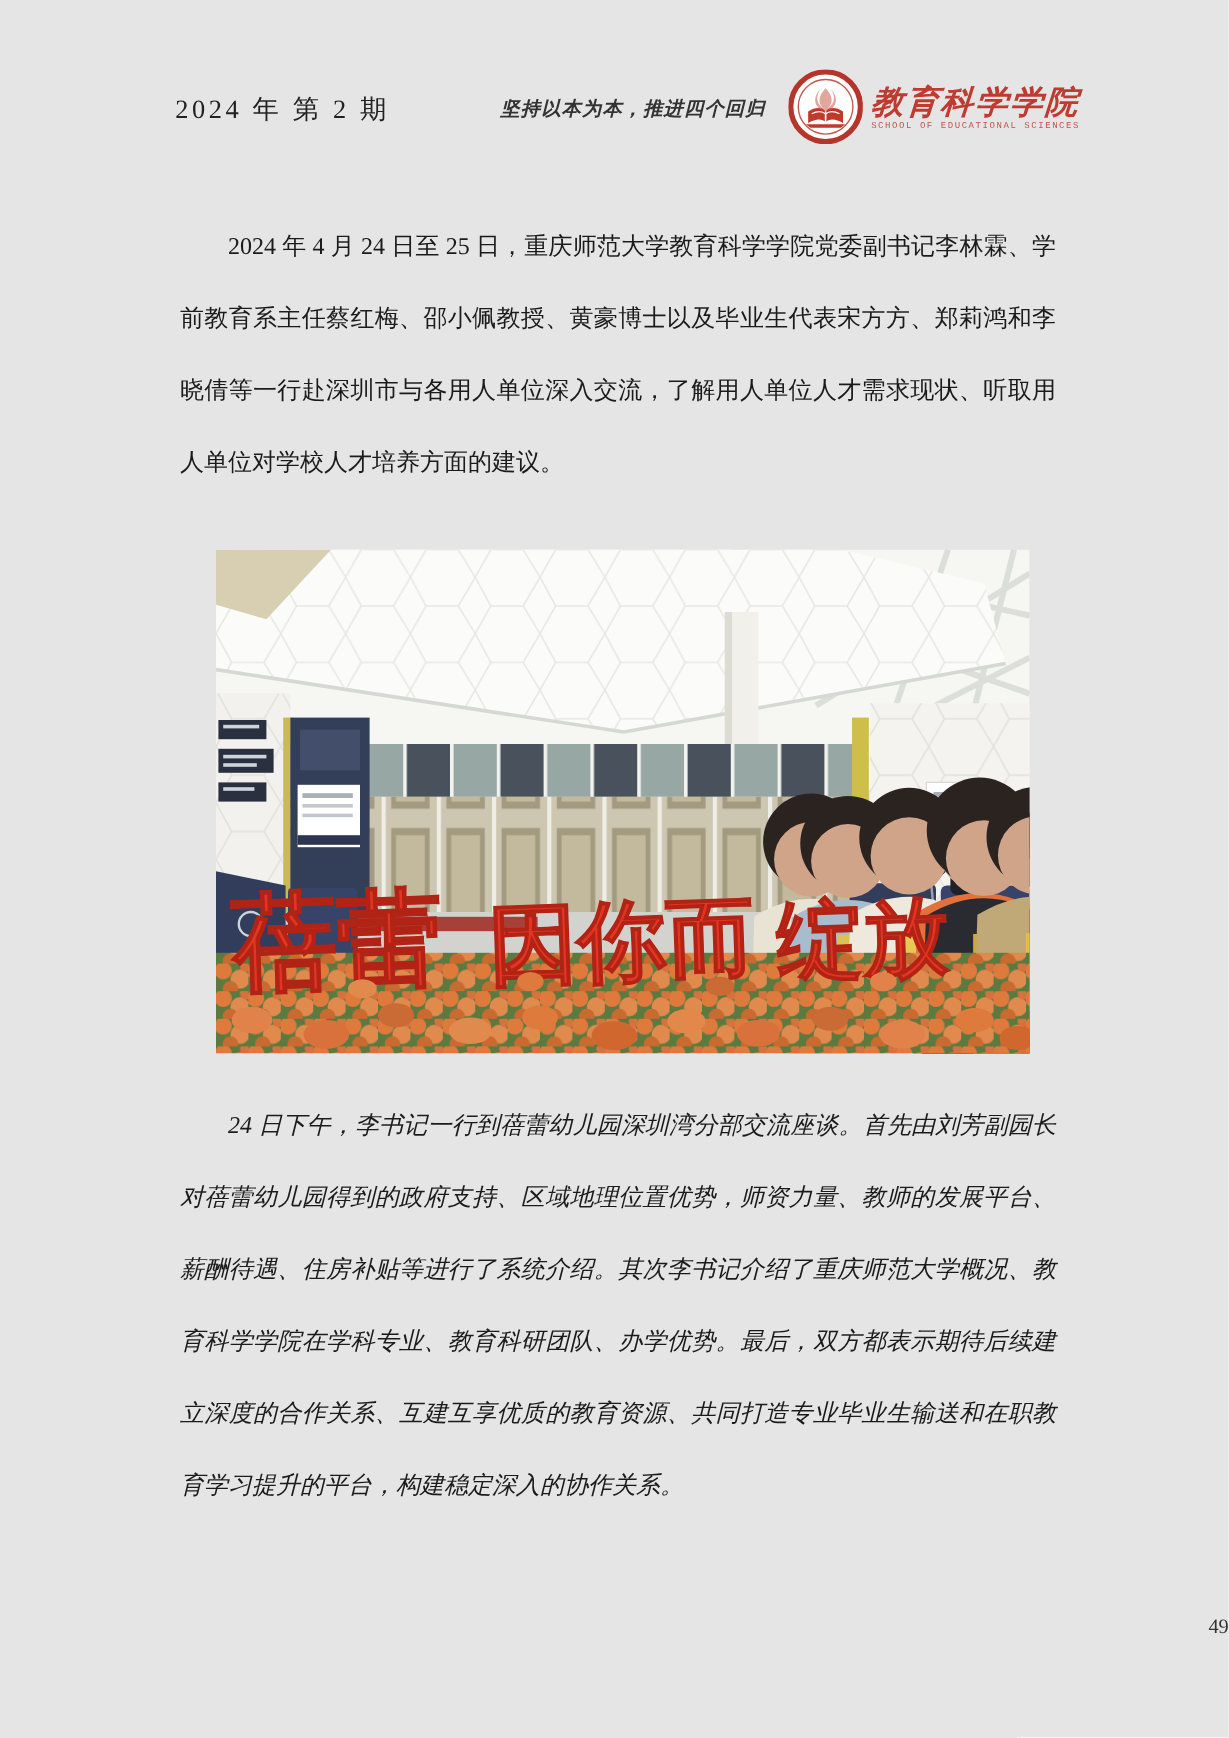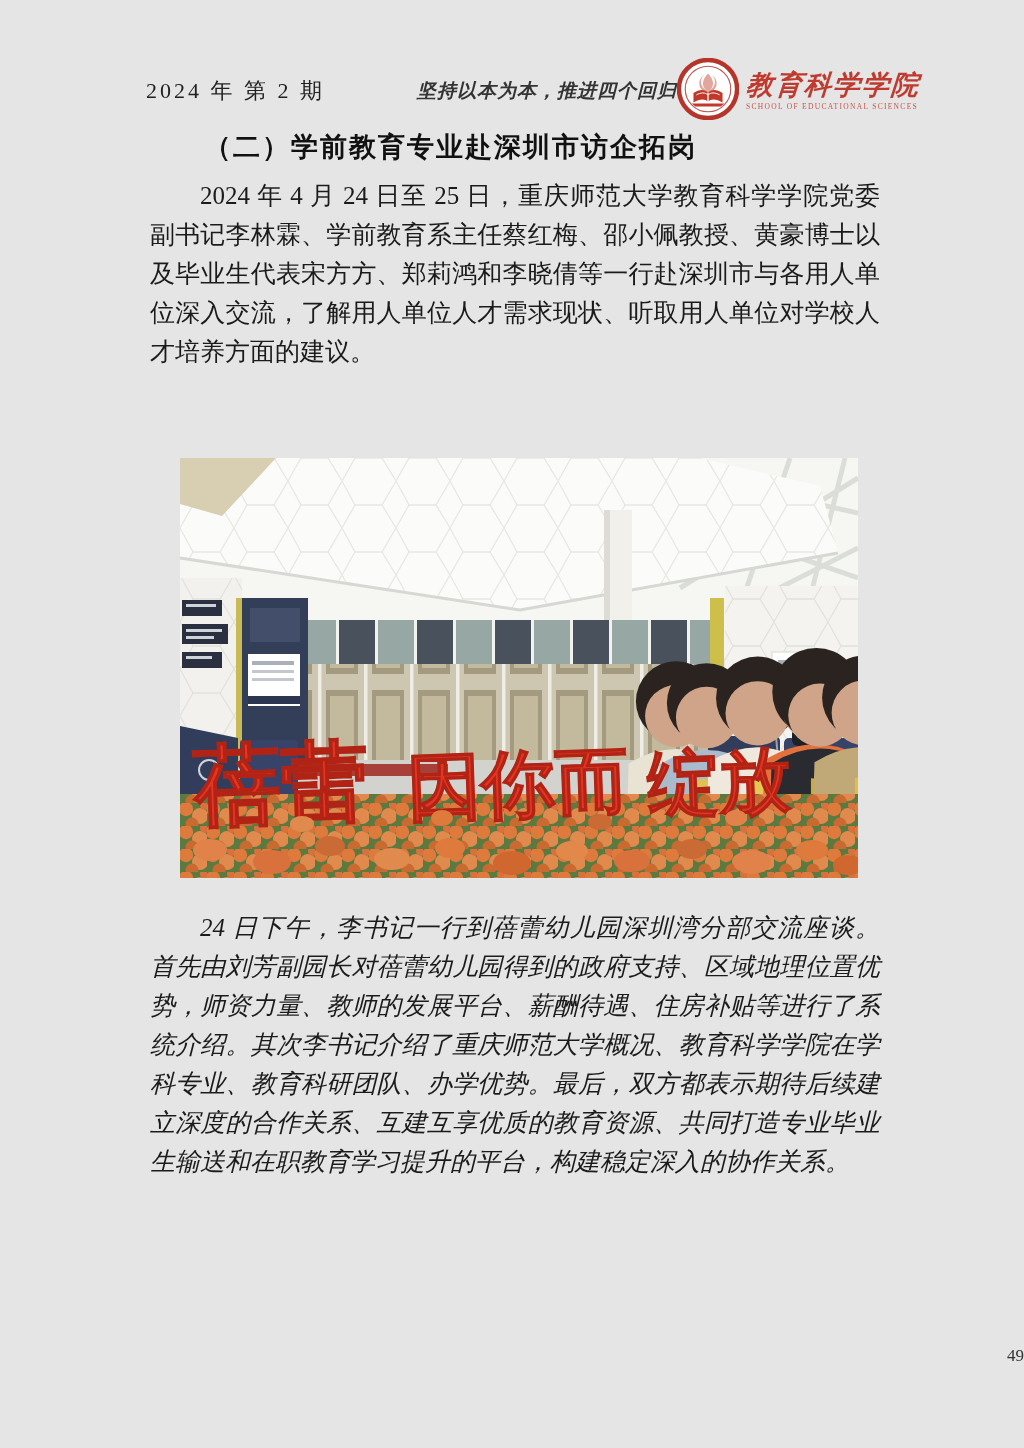--- a/index.html
+++ b/index.html
@@ -9,42 +9,42 @@
     font-family:"Liberation Serif","DejaVu Serif",serif; color:#1b1b1b;
     overflow:hidden; margin:0 auto;
   }
   
   .header {
     position:absolute; top:58px; left:146px; width:754px; height:66px;
     display:flex; align-items:center;
   }
   .issue { font-size:22px; letter-spacing:3px; color:#222; white-space:nowrap; }
   .motto {
-    font-size:19px; font-style:italic; font-weight:bold; color:#333;
+    font-size:16px; font-style:italic; font-weight:bold; color:#333;
     margin-left:92px; white-space:nowrap; letter-spacing:1px;
   }
   .logo { margin-left:auto; display:flex; align-items:center; gap:7px; }
   .logo-text { display:flex; flex-direction:column; line-height:1; }
   .logo-cn {
     font-size:27px; font-weight:bold; color:#bf3a2f; letter-spacing:2px;
     font-style:italic; transform:skewX(-4deg); white-space:nowrap;
   }
   .logo-en {
     font-size:7.5px; color:#c4564d; letter-spacing:1.3px; margin-top:4px;
-    font-family:Liberation Serif, serif; white-space:nowrap;
+    font-family:Liberation Mono, monospace; white-space:nowrap;
   }
   
   .heading {
     position:absolute; top:129px; left:150px; width:728px;
     font-size:27px; font-weight:bold; color:#111; text-indent:2em;
     letter-spacing:2px; white-space:nowrap;
   }
   .para {
     position:absolute; left:150px; width:730px;
-    font-size:25px; line-height:39px; text-align:justify; text-justify:inter-ideograph;
+    font-size:20px; line-height:60px; text-align:justify; text-justify:inter-ideograph;
     text-indent:2em; color:#1b1b1b;
   }
   .para1 { top:176px; height:268px; }
   .para2 { top:908px; height:420px;font-style:italic; }
   .photo-wrap { position:absolute; top:458px; left:180px; width:678px; height:420px; }
   .pagenum {
     position:absolute; top:1346px; left:0; width:100%; text-align:right;
     font-size:17px; color:#333;
   }
 </style>
@@ -70,21 +70,20 @@
           <path d="M-17,15 L17,15 L13,18 L-13,18 Z" fill="#c0392b"></path>
         </svg>
       </span>
       <span class="logo-text">
         <span class="logo-cn">教育科学学院</span>
         <span class="logo-en">SCHOOL OF EDUCATIONAL SCIENCES</span>
       </span>
     </div>
   </div>
 
-  <div class="heading">（二）学前教育专业赴深圳市访企拓岗</div>
 
   <div class="para para1">2024 年 4 月 24 日至 25 日，重庆师范大学教育科学学院党委副书记李林霖、学前教育系主任蔡红梅、邵小佩教授、黄豪博士以及毕业生代表宋方方、郑莉鸿和李晓倩等一行赴深圳市与各用人单位深入交流，了解用人单位人才需求现状、听取用人单位对学校人才培养方面的建议。</div>
 
   <div class="photo-wrap">
     <svg width="678" height="420" viewBox="0 0 678 420">
       <defs>
         <pattern id="hx" width="54" height="47" patternUnits="userSpaceOnUse">
           <path d="M13,0 L40,0 L54,23 L40,47 L13,47 L0,23 Z" fill="none" stroke="#e2e2dd" stroke-width="1.3"></path>
         </pattern>
         <pattern id="tr" width="78" height="44" patternUnits="userSpaceOnUse">

